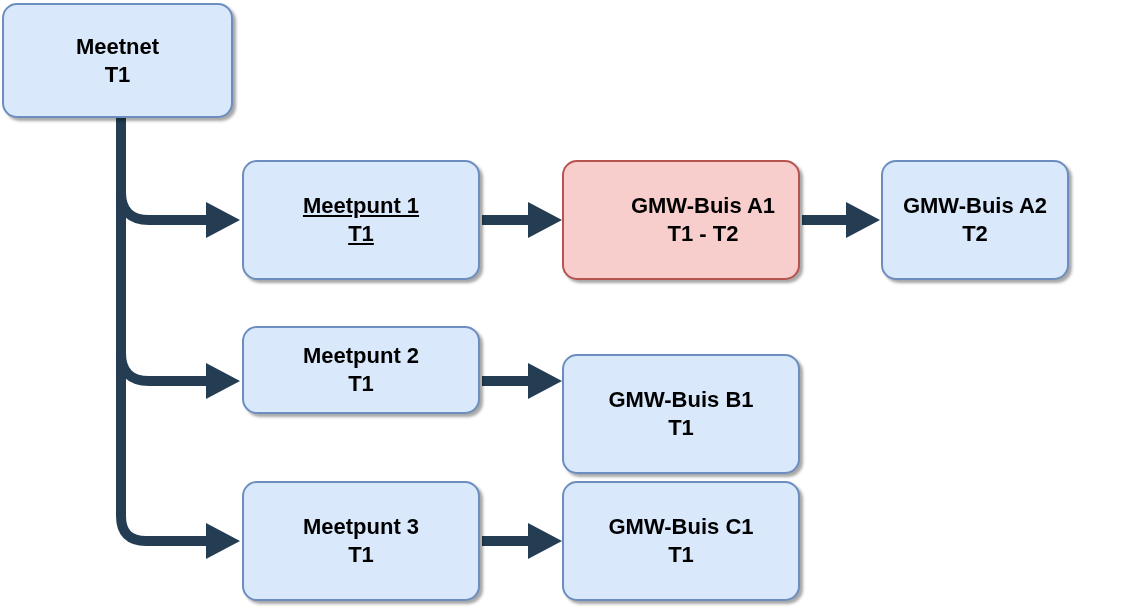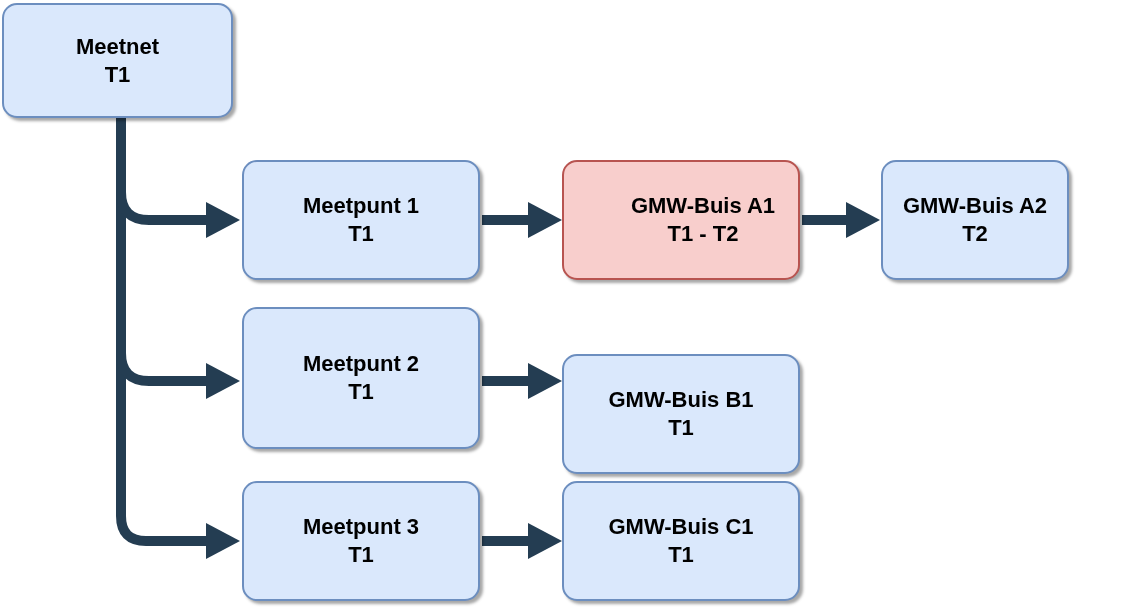--- a/index.html
+++ b/index.html
@@ -50,24 +50,24 @@
     color: #000000;
     cursor: default;
   }
   .node.red {
     background: #f8cecc;
     border-color: #b85450;
     padding-left: 44px;
   }
   
   .n-meetnet   { left: 2px;   top: 3px;   width: 231px; height: 115px; }
-  .n-meetpunt1 { left: 242px; top: 160px; width: 238px; height: 120px; }
+  .n-meetpunt1 { left: 242px; top: 160px; width: 238px; height: 120px; text-decoration: underline; }
   .n-gmw-a1    { left: 562px; top: 160px; width: 238px; height: 120px; }
   .n-gmw-a2    { left: 881px; top: 160px; width: 188px; height: 120px; }
-  .n-meetpunt2 { left: 242px; top: 307px; width: 238px; height: 142px; }
+  .n-meetpunt2 { left: 242px; top: 326px; width: 238px; height: 88px; }
   .n-gmw-b1    { left: 562px; top: 321px; width: 238px; height: 120px; margin-top: 33px; }
   .n-meetpunt3 { left: 242px; top: 481px; width: 238px; height: 120px; }
   .n-gmw-c1    { left: 562px; top: 481px; width: 238px; height: 120px; }
 </style>
 </head>
 <body>
 
 <div class="canvas">
 
   <svg class="connectors" viewBox="0 0 1126 608" aria-hidden="true">

